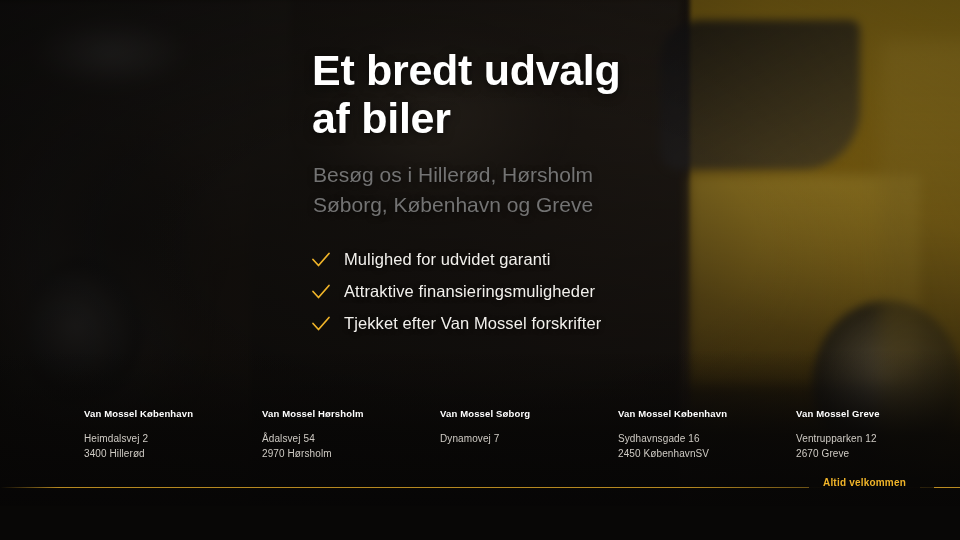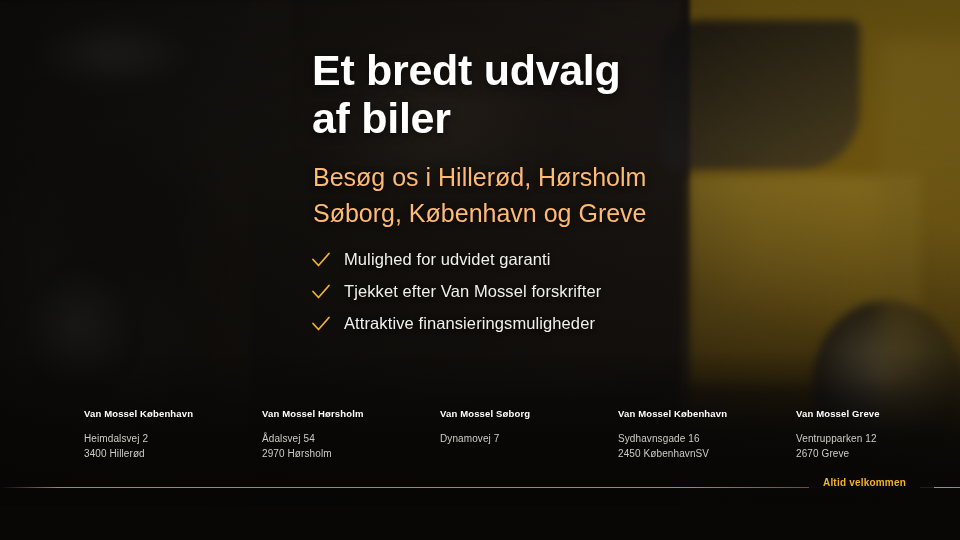--- a/index.html
+++ b/index.html
@@ -141,22 +141,22 @@
     line-height: 1.12;
     font-weight: bold;
     letter-spacing: -0.3px;
     text-shadow: 0 2px 10px rgba(0,0,0,0.6);
   }
   .subhead {
     position: absolute;
     left: 313px;
     top: 160px;
     width: 430px;
-    color: #fdba74;
-    font-size: 25px;
+    color: #737373;
+    font-size: 21px;
     line-height: 1.42;
     font-weight: normal;
     text-shadow: 0 1px 6px rgba(0,0,0,0.6);
   }
   .bullets {
     position: absolute;
     left: 311px;
     top: 244px;
     width: 440px;
   }
@@ -288,30 +288,30 @@
         </span>
         <span class="btext">Mulighed for udvidet garanti</span>
       </div>
 
       <div class="bullet">
         <span class="check">
           <svg width="20" height="18" viewBox="0 0 20 18" fill="none" xmlns="http://www.w3.org/2000/svg">
             <path d="M2 8.5 L7.5 14.5 L18 2.5" stroke="#f0b429" stroke-width="1.7" stroke-linecap="round" stroke-linejoin="round"></path>
           </svg>
         </span>
-        <span class="btext">Tjekket efter Van Mossel forskrifter</span>
+        <span class="btext">Attraktive finansieringsmuligheder</span>
       </div>
 
       <div class="bullet">
         <span class="check">
           <svg width="20" height="18" viewBox="0 0 20 18" fill="none" xmlns="http://www.w3.org/2000/svg">
             <path d="M2 8.5 L7.5 14.5 L18 2.5" stroke="#f0b429" stroke-width="1.7" stroke-linecap="round" stroke-linejoin="round"></path>
           </svg>
         </span>
-        <span class="btext">Attraktive finansieringsmuligheder</span>
+        <span class="btext">Tjekket efter Van Mossel forskrifter</span>
       </div>
 
     </div>
 
     <div class="locations">
 
       <div class="loc">
         <div class="loc-name">Van Mossel København</div>
         <div class="loc-line">Heimdalsvej 2</div>
         <div class="loc-line">3400 Hillerød</div>

